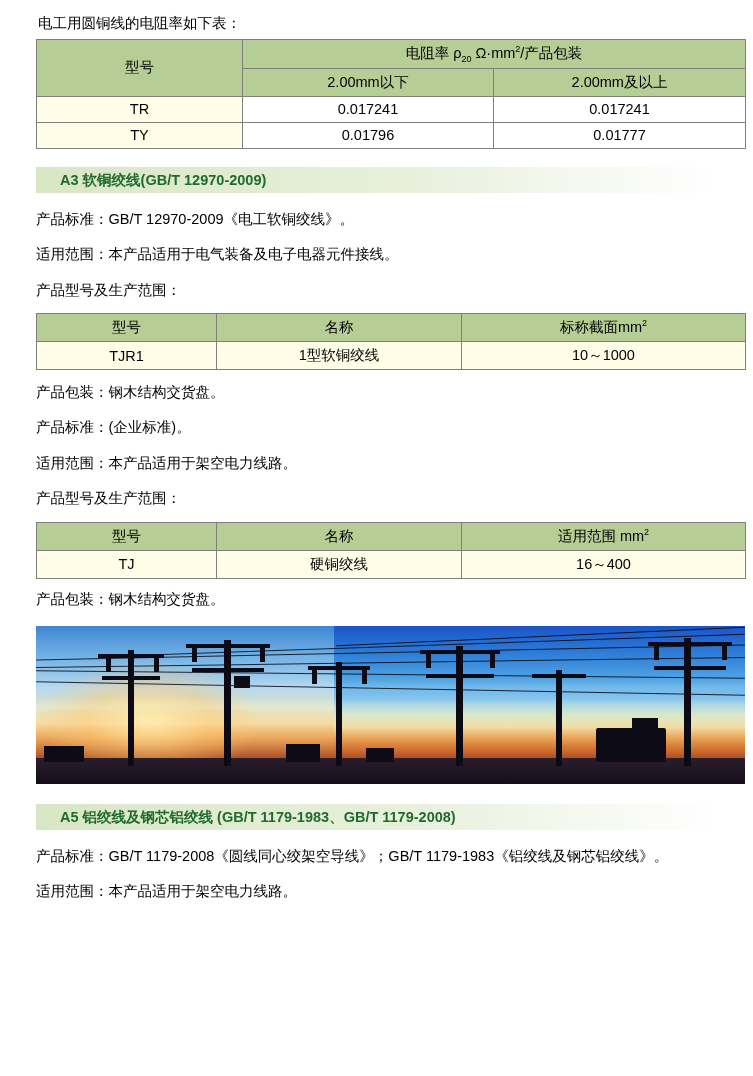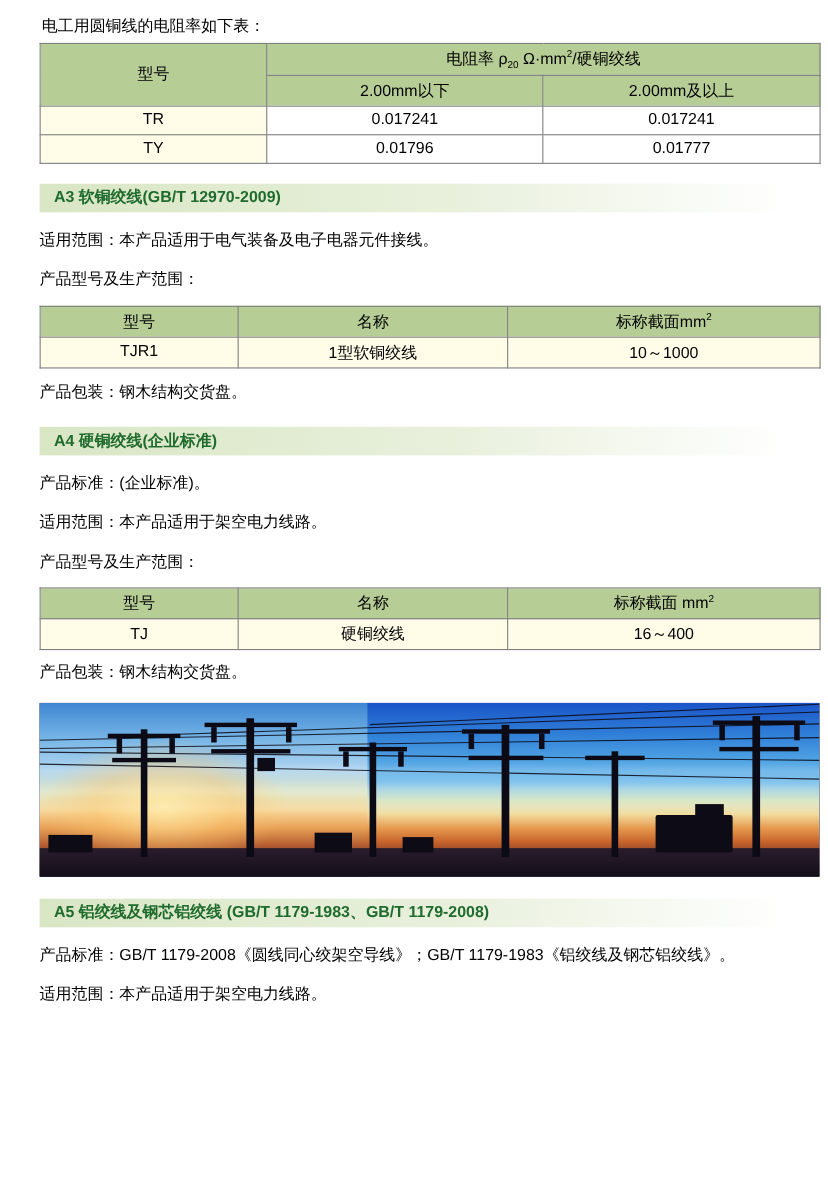--- a/index.html
+++ b/index.html
@@ -59,21 +59,21 @@
     text-align: justify;
   }
   .para-tight {
     padding-top: 8px;
   }
   .section-head {
     margin: 18px 0 4px 14px;
     width: 680px;
     height: 26px;
     line-height: 26px;
-    padding-left: 13px;
+    padding-left: 24px;
     font-size: 14.5px;
     font-weight: bold;
     color: #1f6b2e;
     background: linear-gradient(to right, #d9e6c4 0%, #e8f0dc 55%, #ffffff 100%);
   }
   sup { font-size: 9px; vertical-align: super; }
   sub { font-size: 9px; vertical-align: sub; margin-top: 28px; }
   .photo {
     margin: 14px 0 0 14px;
     width: 709px;
@@ -171,21 +171,21 @@
     <table class="tbl">
       <colgroup>
         <col style="width:206px">
         <col style="width:251px">
         <col style="width:252px">
       </colgroup>
       <tbody>
         <tr>
           <td class="hdr-green" rowspan="2">型号</td>
           <td class="hdr-green" colspan="2">
-            <span>电阻率 ρ</span><sub>20</sub><span> Ω·mm</span><sup>2</sup><span>/硬铜绞线</span>
+            <span>电阻率 ρ</span><sub>20</sub><span> Ω·mm</span><sup>2</sup><span>/产品包装</span>
           </td>
         </tr>
         <tr>
           <td class="hdr-green">2.00mm以下</td>
           <td class="hdr-green">2.00mm及以上</td>
         </tr>
         <tr>
           <td class="cell-yellow">TR</td>
           <td class="cell-white">0.017241</td>
           <td class="cell-white">0.017241</td>
@@ -194,20 +194,21 @@
           <td class="cell-yellow">TY</td>
           <td class="cell-white">0.01796</td>
           <td class="cell-white">0.01777</td>
         </tr>
       </tbody>
     </table>
   </div>
 
 
   <div class="section-head">A3 软铜绞线(GB/T 12970-2009)</div>
+  <div class="para">产品标准：GB/T 12970-2009《电工软铜绞线》。</div>
   <div class="para">适用范围：本产品适用于电气装备及电子电器元件接线。</div>
   <div class="para">产品型号及生产范围：</div>
 
   <div class="tbl-wrap" style="margin-top:10px;">
     <table class="tbl">
       <colgroup>
         <col style="width:180px">
         <col style="width:245px">
         <col style="width:284px">
       </colgroup>
@@ -221,37 +222,36 @@
           <td class="cell-yellow">TJR1</td>
           <td class="cell-yellow">1型软铜绞线</td>
           <td class="cell-yellow">10～1000</td>
         </tr>
       </tbody>
     </table>
   </div>
 
   <div class="para">产品包装：钢木结构交货盘。</div>
 
-  <div class="section-head">A4 硬铜绞线(企业标准)</div>
   <div class="para">产品标准：(企业标准)。</div>
   <div class="para">适用范围：本产品适用于架空电力线路。</div>
   <div class="para">产品型号及生产范围：</div>
 
   <div class="tbl-wrap" style="margin-top:10px;">
     <table class="tbl">
       <colgroup>
         <col style="width:180px">
         <col style="width:245px">
         <col style="width:284px">
       </colgroup>
       <tbody>
         <tr>
           <td class="hdr-green">型号</td>
           <td class="hdr-green">名称</td>
-          <td class="hdr-green"><span>标称截面 mm</span><sup>2</sup></td>
+          <td class="hdr-green"><span>适用范围 mm</span><sup>2</sup></td>
         </tr>
         <tr>
           <td class="cell-yellow">TJ</td>
           <td class="cell-yellow">硬铜绞线</td>
           <td class="cell-yellow">16～400</td>
         </tr>
       </tbody>
     </table>
   </div>
 

